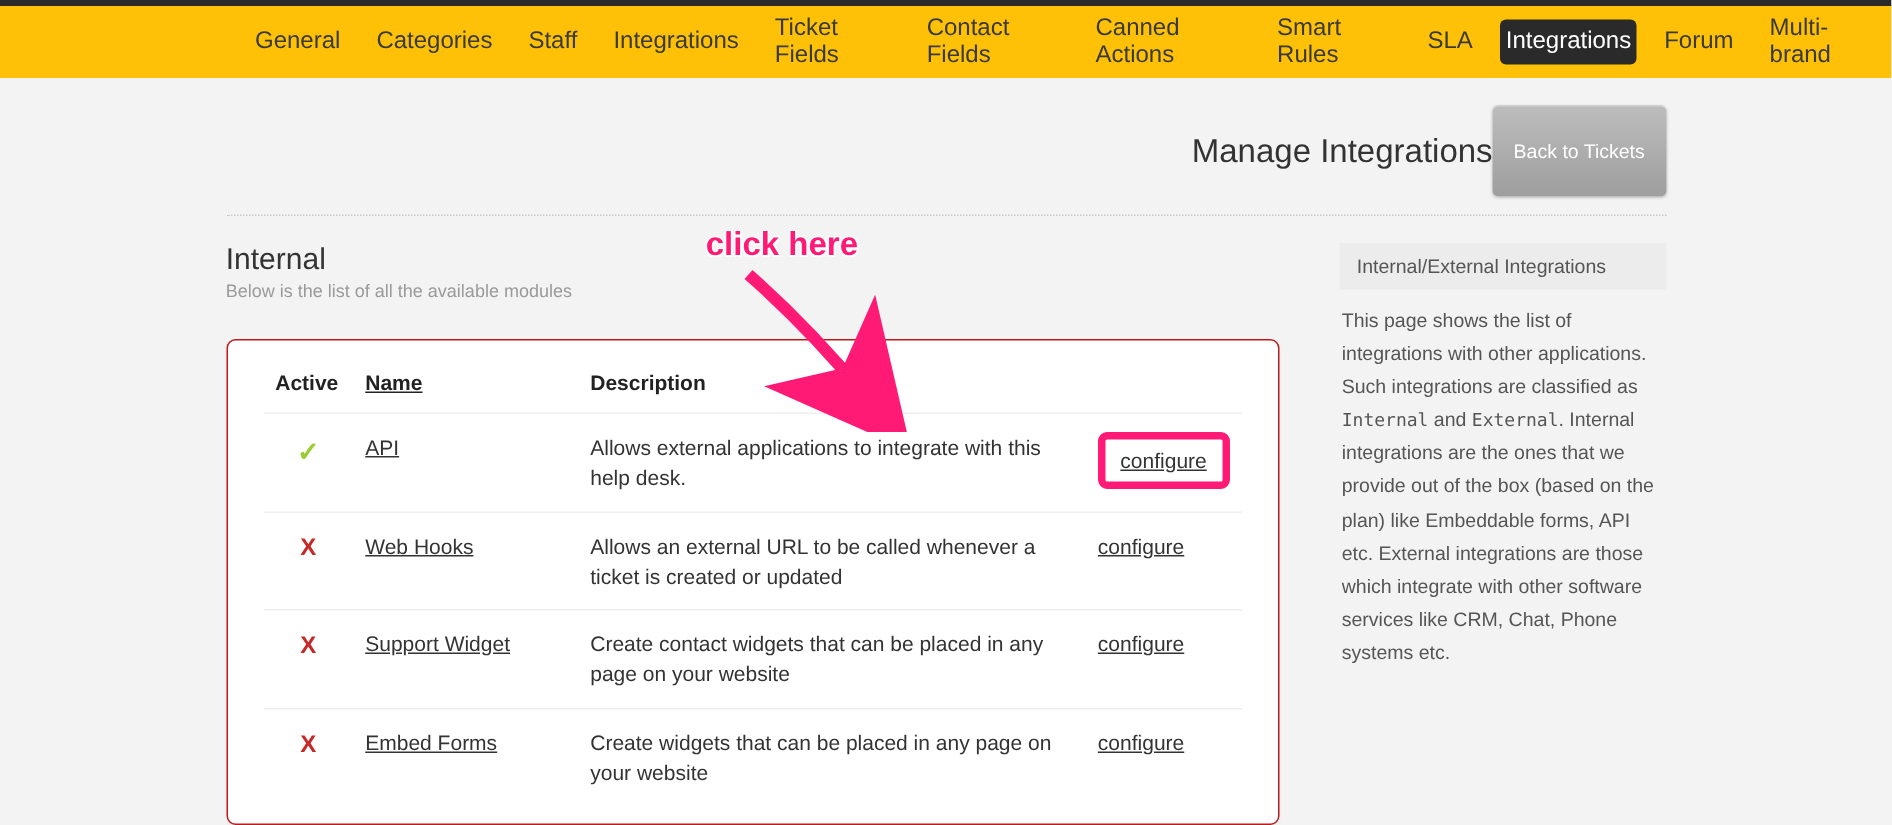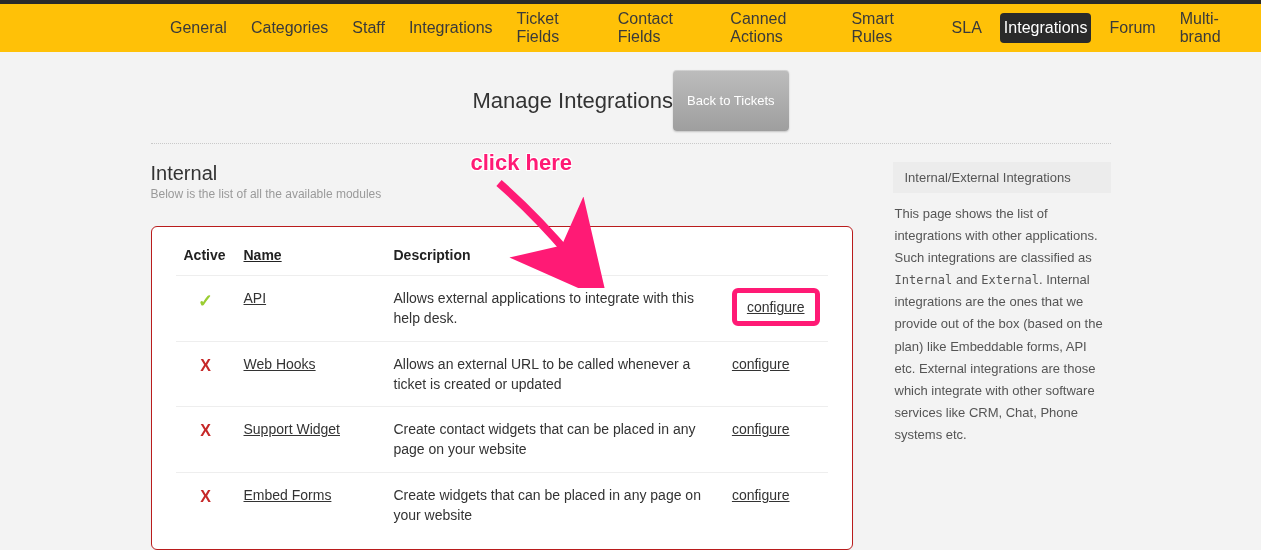--- a/index.html
+++ b/index.html
@@ -34,21 +34,21 @@
     padding: 6px 4px;
     margin: 0 6px;
   }
   .container {
     max-width: 960px;
     margin: 0 auto;
     padding: 18px 0 40px;
   }
   .header-row {
     display: flex;
-    justify-content: center;
+    justify-content: flex-end;
     align-items: center;
     border-bottom: 1px dotted #c9c9c9;
     padding-bottom: 12px;
     margin-bottom: 18px;
   }
   .page-title {
     font-size: 22px;
     font-weight: 400;
     color: #333;
   }

